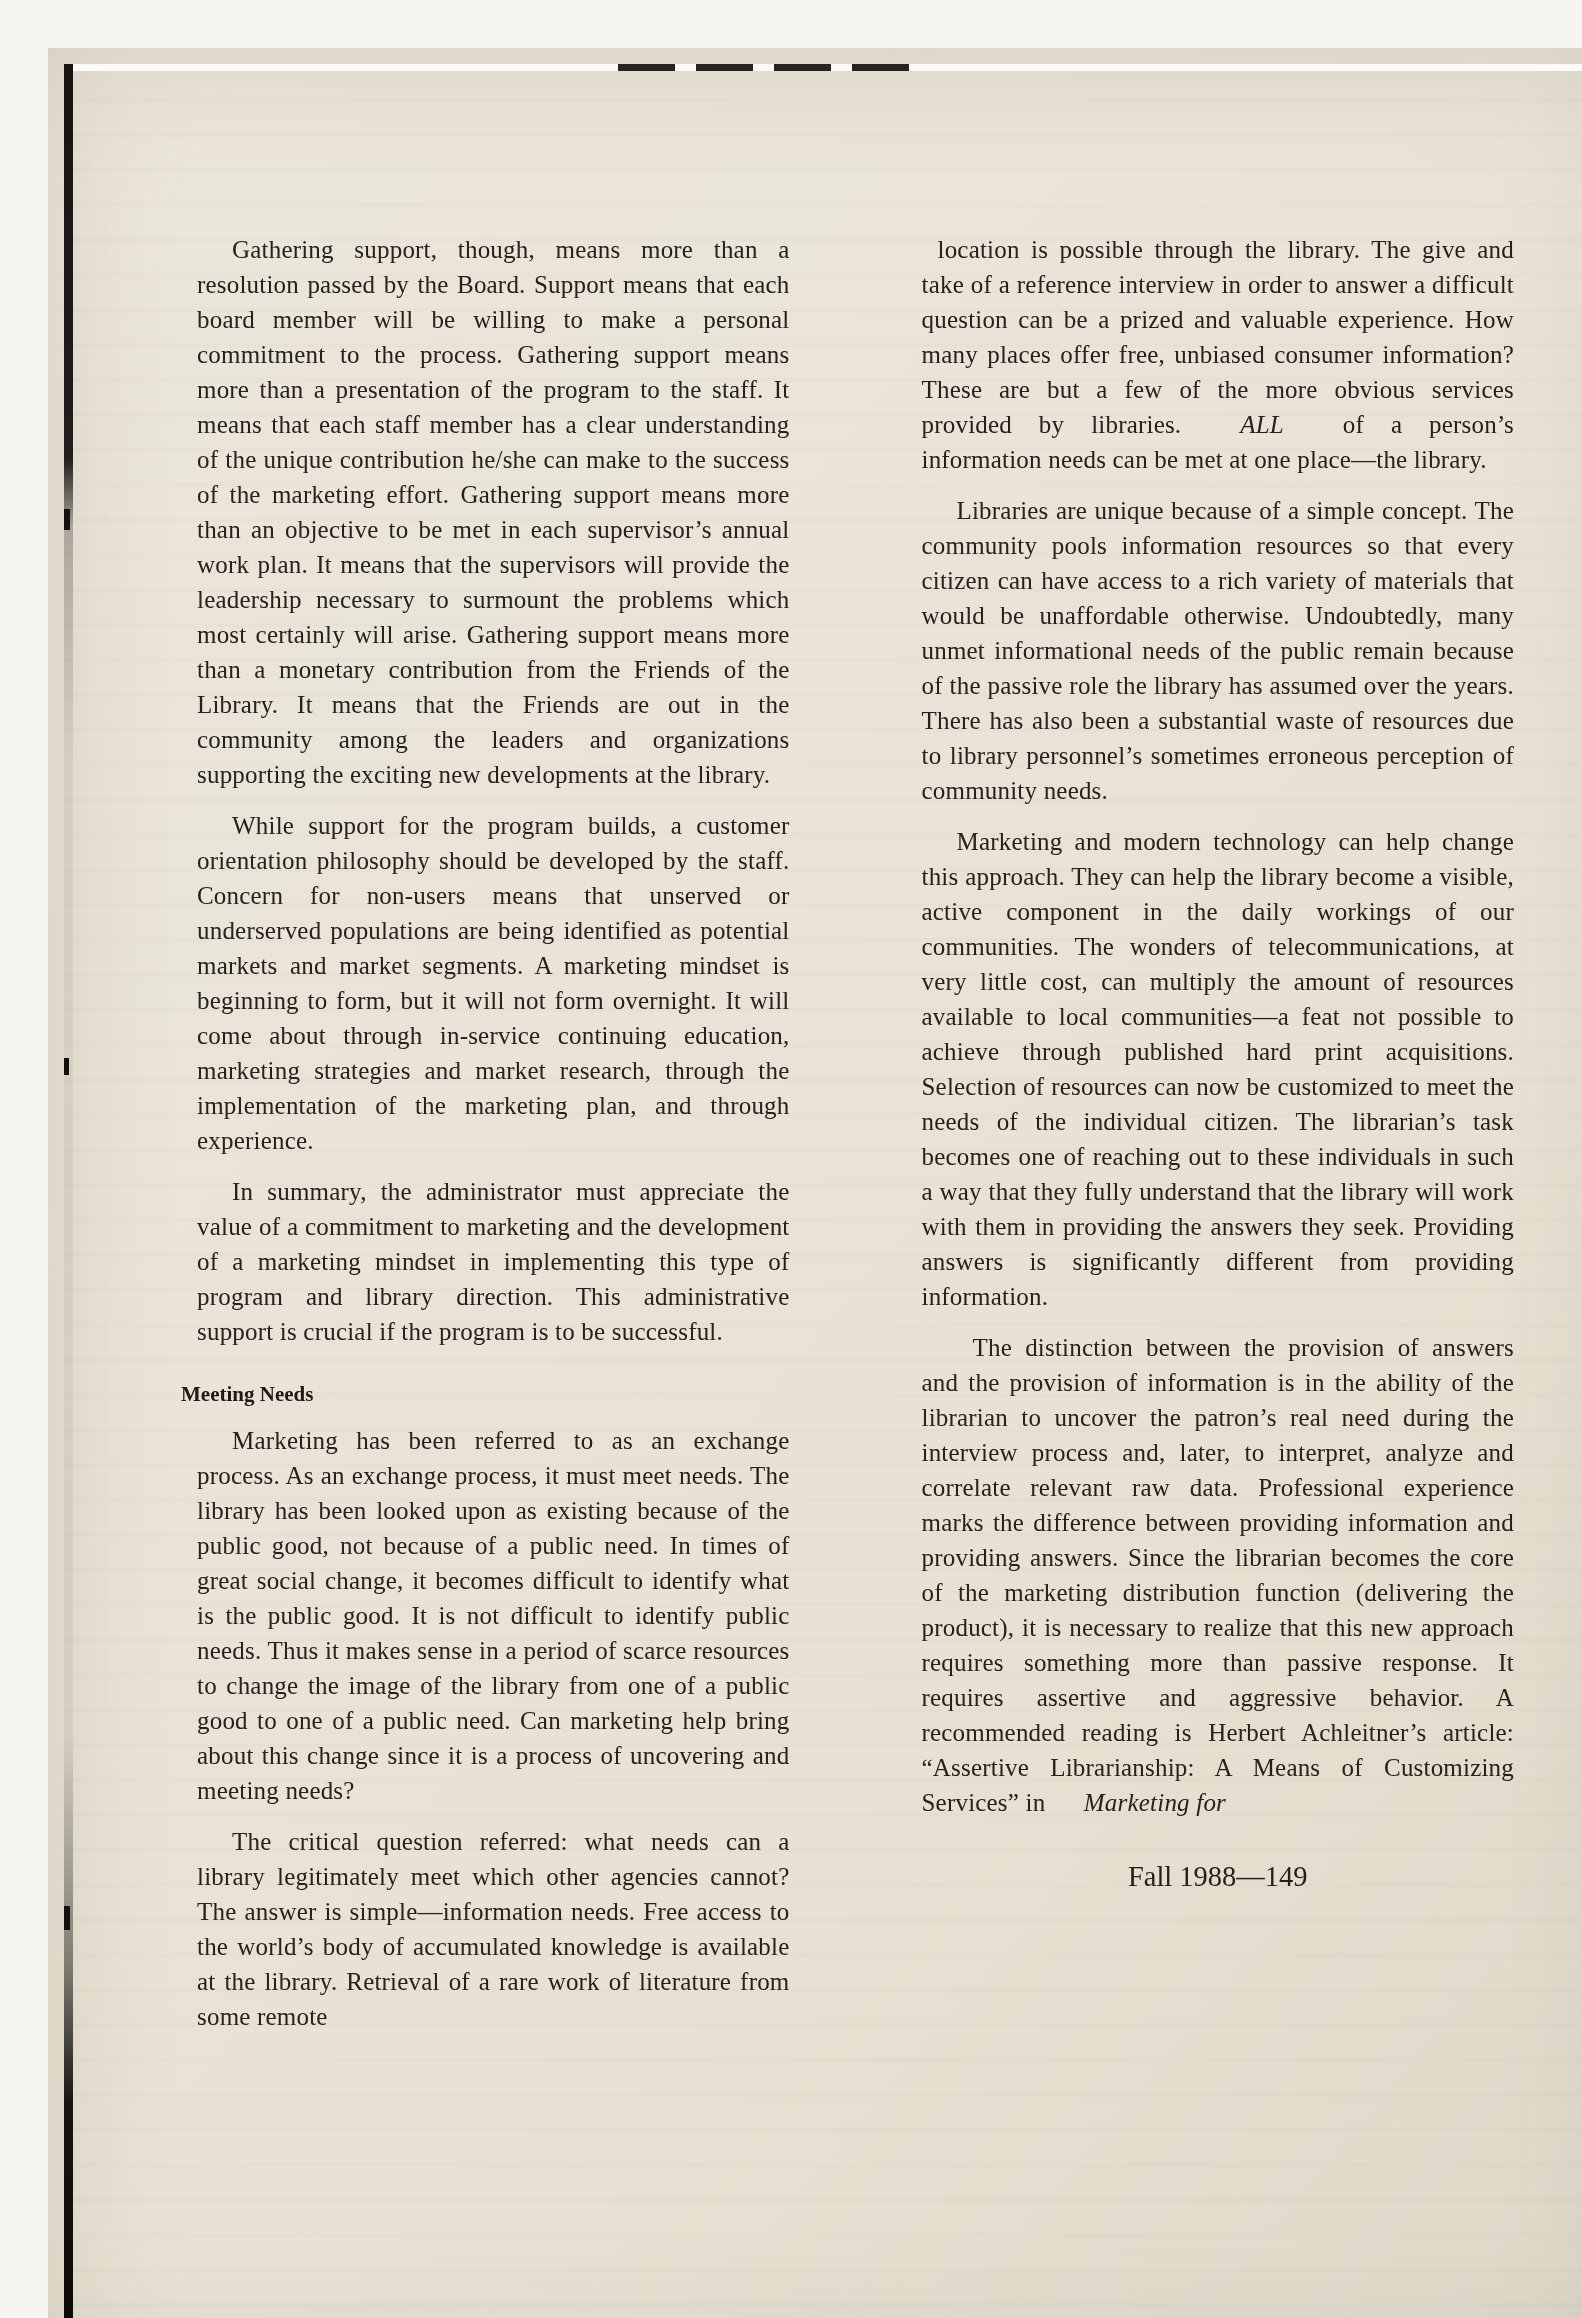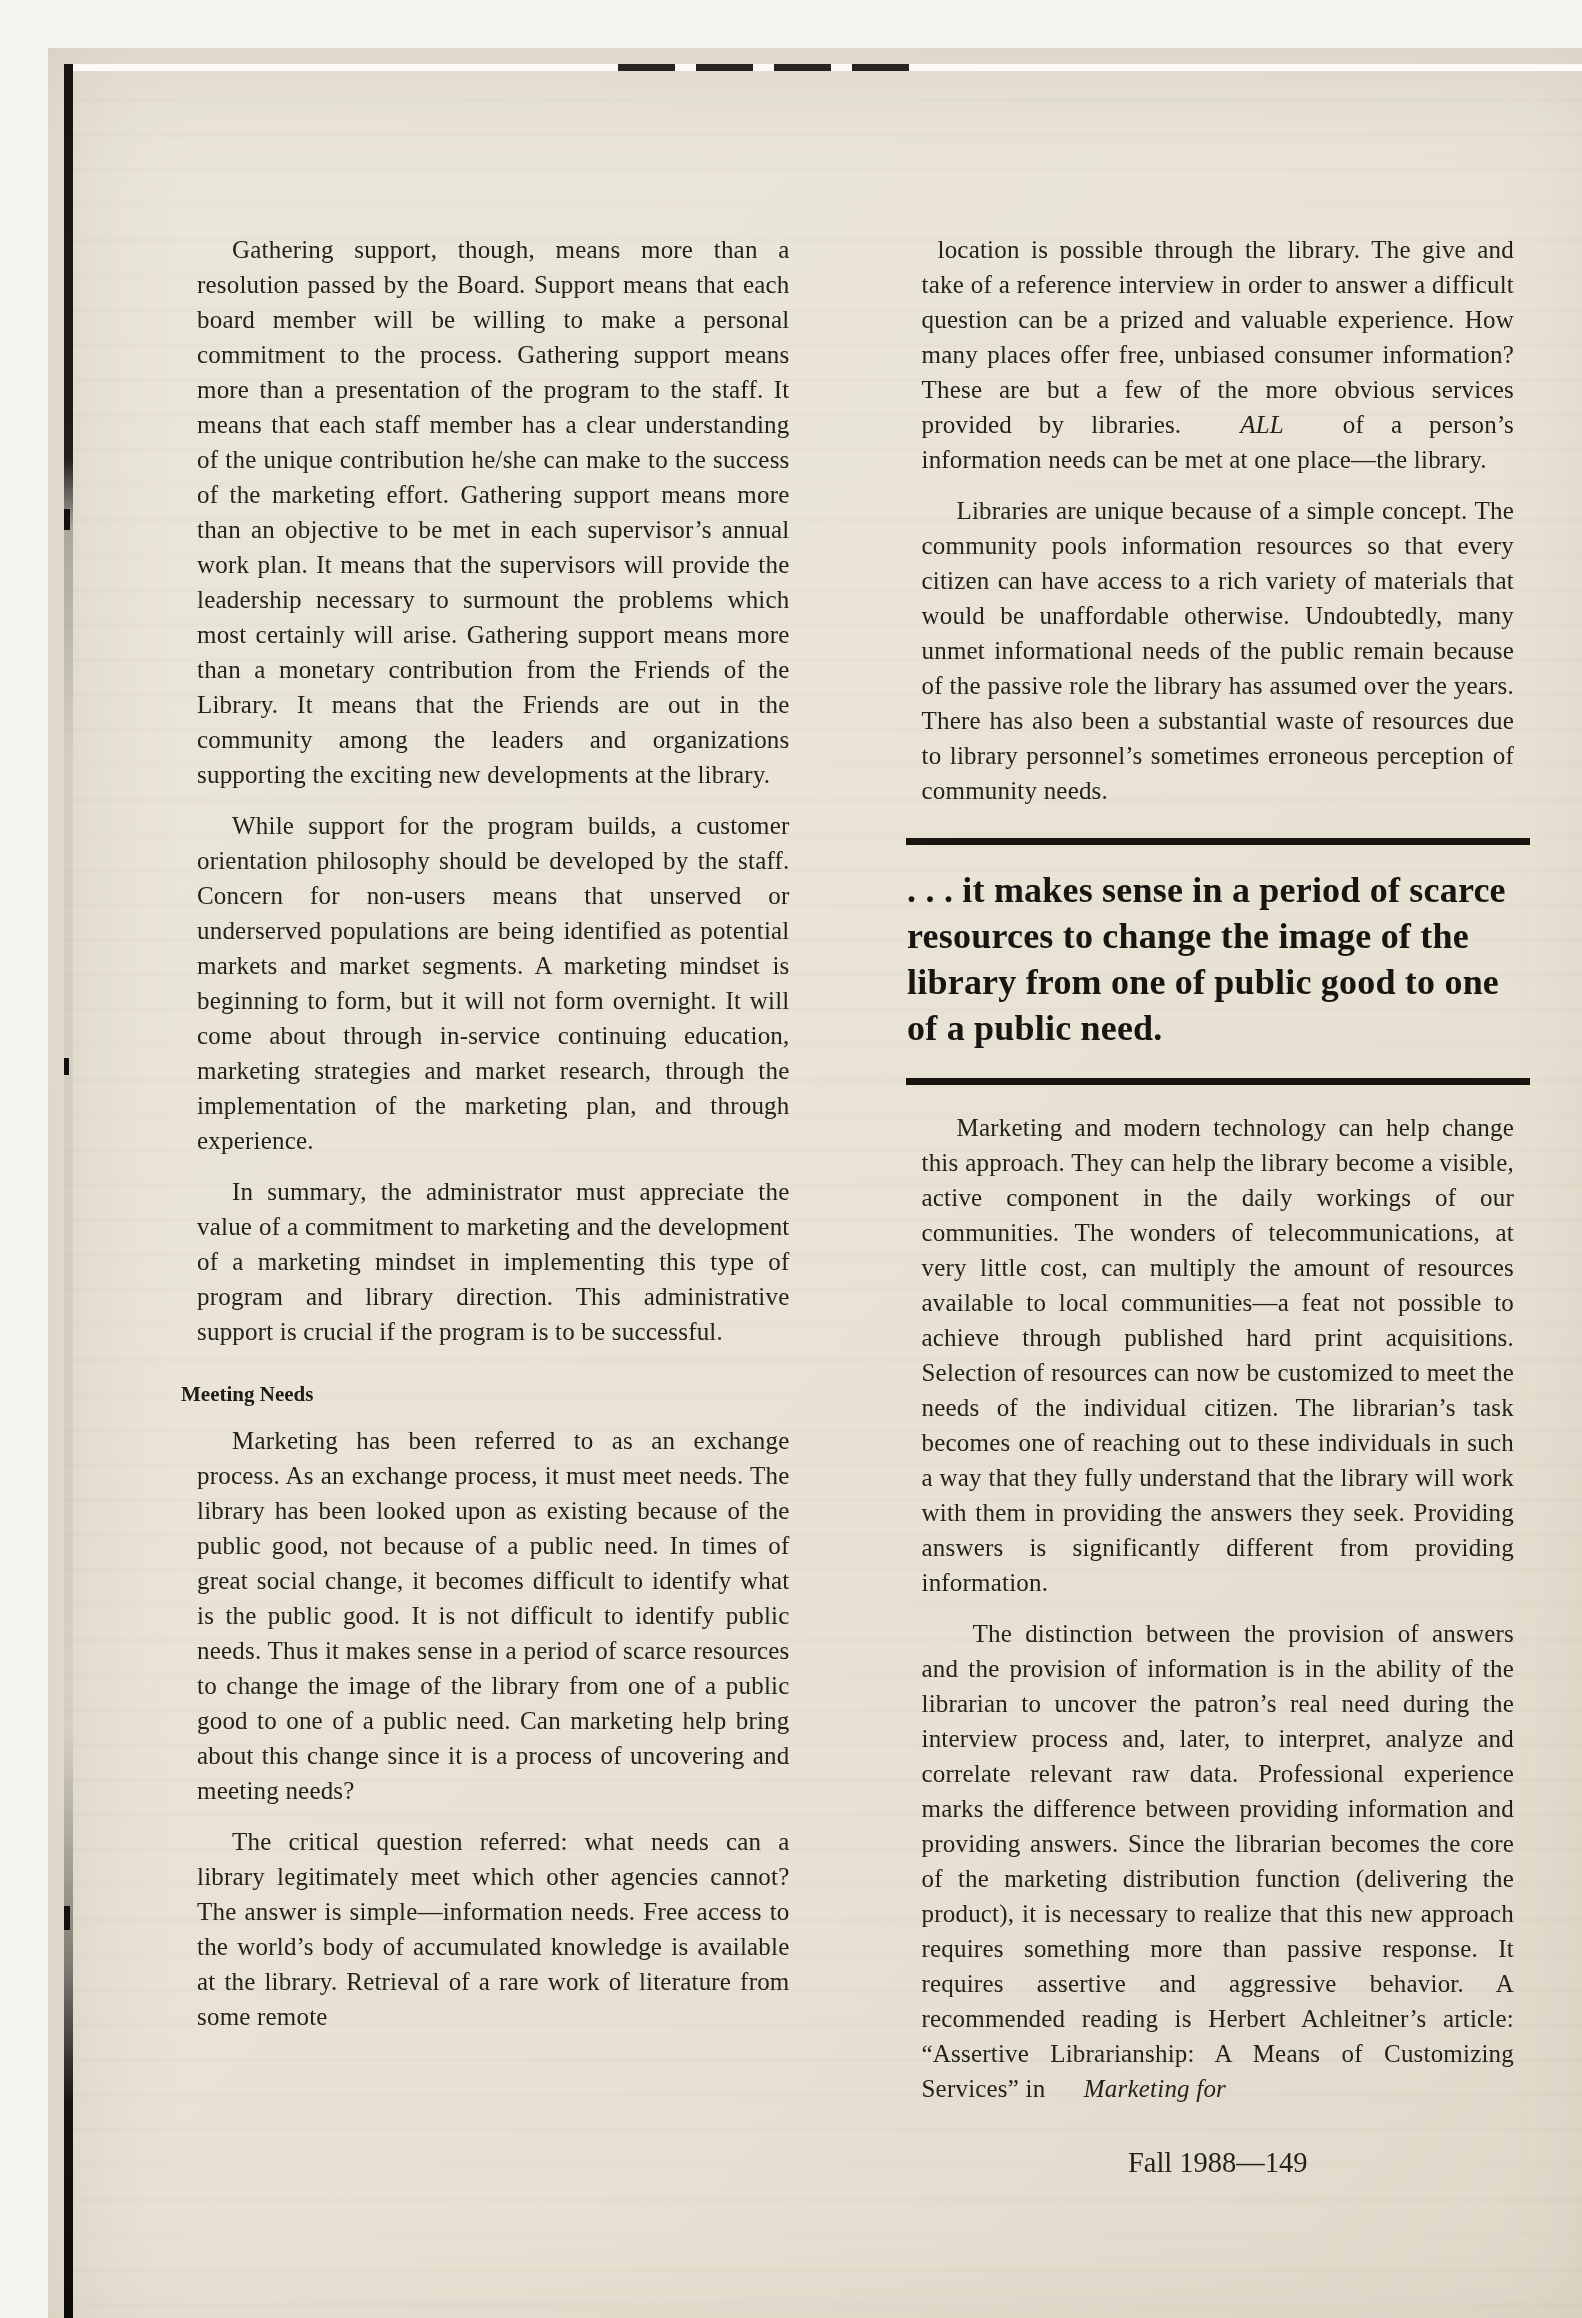--- a/index.html
+++ b/index.html
@@ -110,21 +110,20 @@
 
       <p class="body-text indent">Marketing has been referred to as an exchange process. As an exchange process, it must meet needs. The library has been looked upon as existing because of the public good, not because of a public need. In times of great social change, it becomes difficult to identify what is the public good. It is not difficult to identify public needs. Thus it makes sense in a period of scarce resources to change the image of the library from one of a public good to one of a public need. Can marketing help bring about this change since it is a process of uncovering and meeting needs?</p>
       <p class="body-text indent">The critical question referred: what needs can a library legitimately meet which other agencies cannot? The answer is simple—information needs. Free access to the world’s body of accumulated knowledge is available at the library. Retrieval of a rare work of literature from some remote</p>
     </section>
 
     <section class="column column-right">
       <p class="body-text"><span>location is possible through the library. The give and take of a reference interview in order to answer a difficult question can be a prized and valuable experience. How many places offer free, unbiased consumer information? These are but a few of the more obvious services provided by libraries. </span><em>ALL</em><span> of a person’s information needs can be met at one place—the library.</span></p>
 
       <p class="body-text indent">Libraries are unique because of a simple concept. The community pools information resources so that every citizen can have access to a rich variety of materials that would be unaffordable otherwise. Undoubtedly, many unmet informational needs of the public remain because of the passive role the library has assumed over the years. There has also been a substantial waste of resources due to library personnel’s sometimes erroneous perception of community needs.</p>
 
-      <blockquote class="pull-quote">. . . it makes sense in a period of scarce resources to change the image of the library from one of public good to one of a public need.</blockquote>
 
       <p class="body-text indent">Marketing and modern technology can help change this approach. They can help the library become a visible, active component in the daily workings of our communities. The wonders of telecommunications, at very little cost, can multiply the amount of resources available to local communities—a feat not possible to achieve through published hard print acquisitions. Selection of resources can now be customized to meet the needs of the individual citizen. The librarian’s task becomes one of reaching out to these individuals in such a way that they fully understand that the library will work with them in providing the answers they seek. Providing answers is significantly different from providing information.</p>
 
       <p class="body-text indent"><span>The distinction between the provision of answers and the provision of information is in the ability of the librarian to uncover the patron’s real need during the interview process and, later, to interpret, analyze and correlate relevant raw data. Professional experience marks the difference between providing information and providing answers. Since the librarian becomes the core of the marketing distribution function (delivering the product), it is necessary to realize that this new approach requires something more than passive response. It requires assertive and aggressive behavior. A recommended reading is Herbert Achleitner’s article: “Assertive Librarianship: A Means of Customizing Services” in </span><em>Marketing for</em></p>
 
       <div class="page-footer">Fall 1988—149</div>
     </section>
 
   </main>
 

